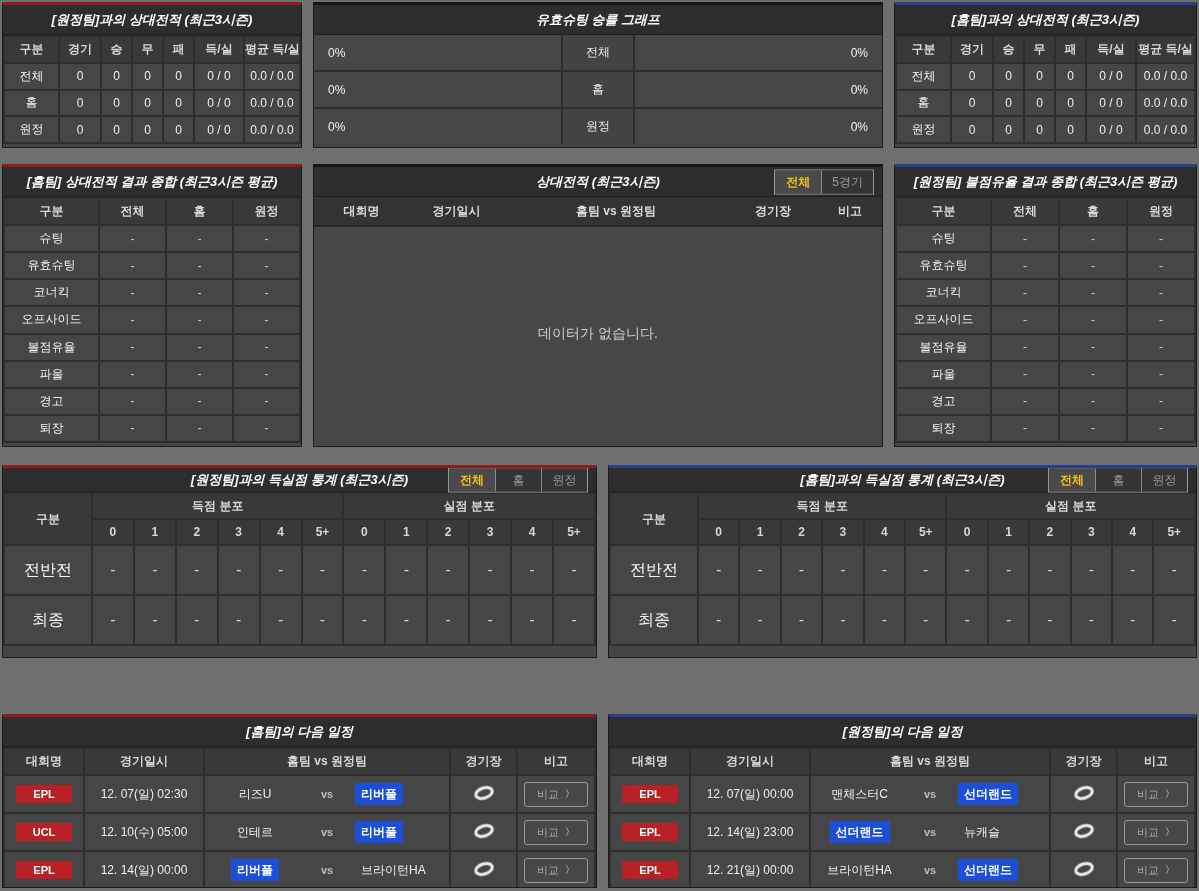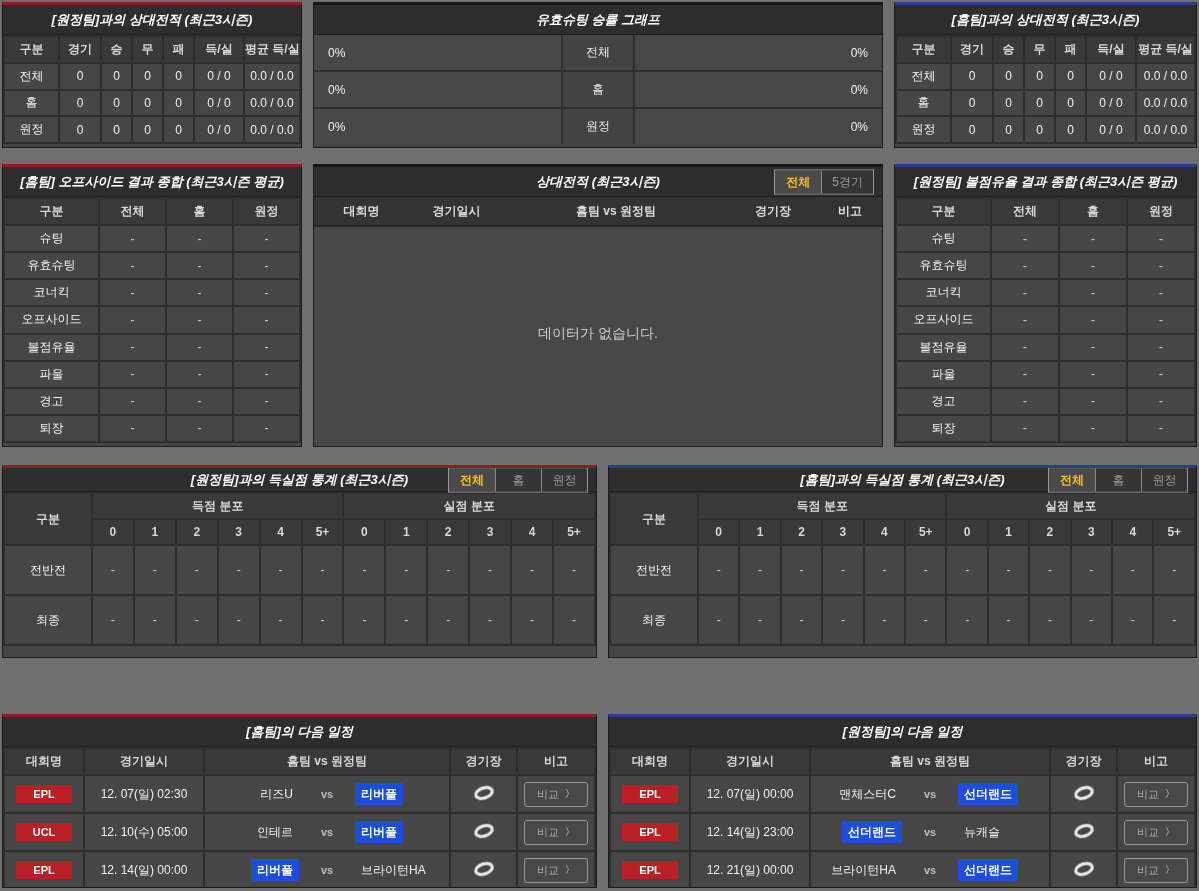--- a/index.html
+++ b/index.html
@@ -95,31 +95,31 @@
   .lh-teams { flex: 1; }
   .lh-venue { flex: 0 0 90px; }
   .lh-note { flex: 0 0 64px; }
   .empty-body {
     height: calc(100% - 65px); display: flex; align-items: center; justify-content: center;
     font-size: 14px; color: #cfcfcf; background: #474747;
   }
 
   
   .goals .grid th { height: 26px; }
-  .goals .grid td { font-size: 12px; }
+  .goals .grid td { font-size: 16px; }
 
   
   .sched td { height: 38px; }
   .badge {
     display: inline-block; min-width: 56px; padding: 3px 12px;
     background: #b92025; color: #ffffff; font-size: 11px; font-weight: bold;
   }
   .teams-cell { padding: 0 6px; }
   .teams-flex { display: flex; align-items: center; width: 100%; }
-  .t-home { flex: 1; text-align: right; }
+  .t-home { flex: 1; }
   .t-away { flex: 1; text-align: left; }
   .t-vs { flex: 0 0 56px; text-align: center; color: #bdbdbd; font-size: 11px; font-weight: bold; }
   .team { color: #f2f2f2; font-size: 12px; padding: 4px 6px; }
   .team.hl { background: #1d4ed8; color: #ffffff; font-weight: bold; }
   .stadium-wrap { display: inline-flex; align-items: center; justify-content: center; cursor: pointer; }
   .compare {
     display: inline-flex; align-items: flex-start; gap: 6px;
     padding: 4px 12px; background: #484848;
     border: 1px solid #9a9a9a; border-radius: 3px;
     color: #a9a9a9; font-size: 11px; cursor: pointer;
@@ -298,21 +298,21 @@
           </tbody>
       </table>
     </div>
   </section>
 </div>
 
 <div class="row row2">
 
   <section class="panel accent-red w-300 h-283">
     <header class="panel-header">
-      <h2>[홈팀] 오프사이드 결과 종합 (최근3시즌 평균)</h2>
+      <h2>[홈팀] 상대전적 결과 종합 (최근3시즌 평균)</h2>
     </header>
     <div class="panel-body">
       <table class="grid">
         <colgroup>
             <col style="width:95px">
             <col>
             <col>
             <col>
           </colgroup>
         <thead>

